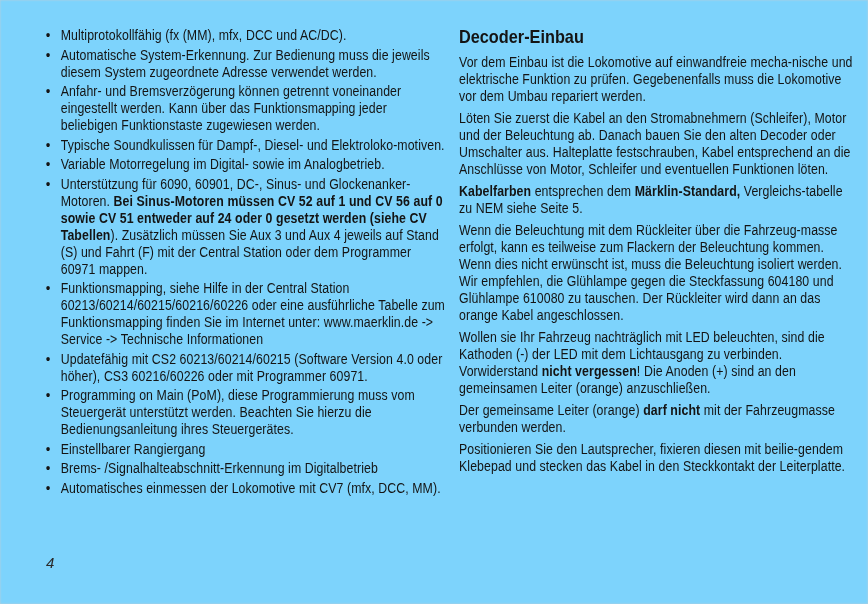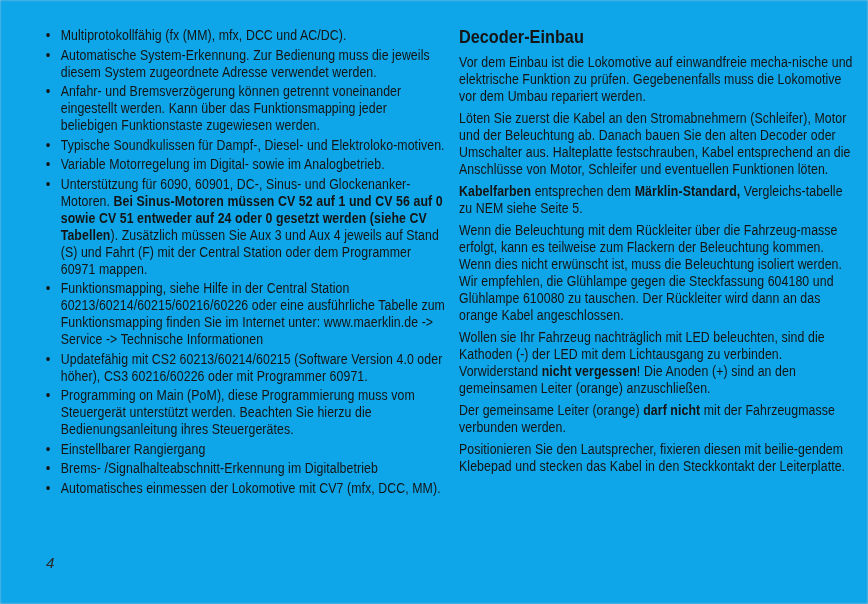--- a/index.html
+++ b/index.html
@@ -5,21 +5,21 @@
   html,body{margin:0;padding:0;}
   body{
     width:868px;height:604px;
     background:#f2f2f0;
     font-family:"Liberation Sans","DejaVu Sans",sans-serif;
     color:#141414;
   }
   .page{
     position:relative;
     width:868px;height:604px;
-    background:#0ea5e9;
+    background:#7dd3fc;
     overflow:hidden;
     box-shadow:inset 0 0 2px #cccccc;
   }
   .col{
     position:absolute;
     top:27px;
     font-size:14px;
     line-height:17px;
     transform:scaleX(0.88);
     transform-origin:top left;

